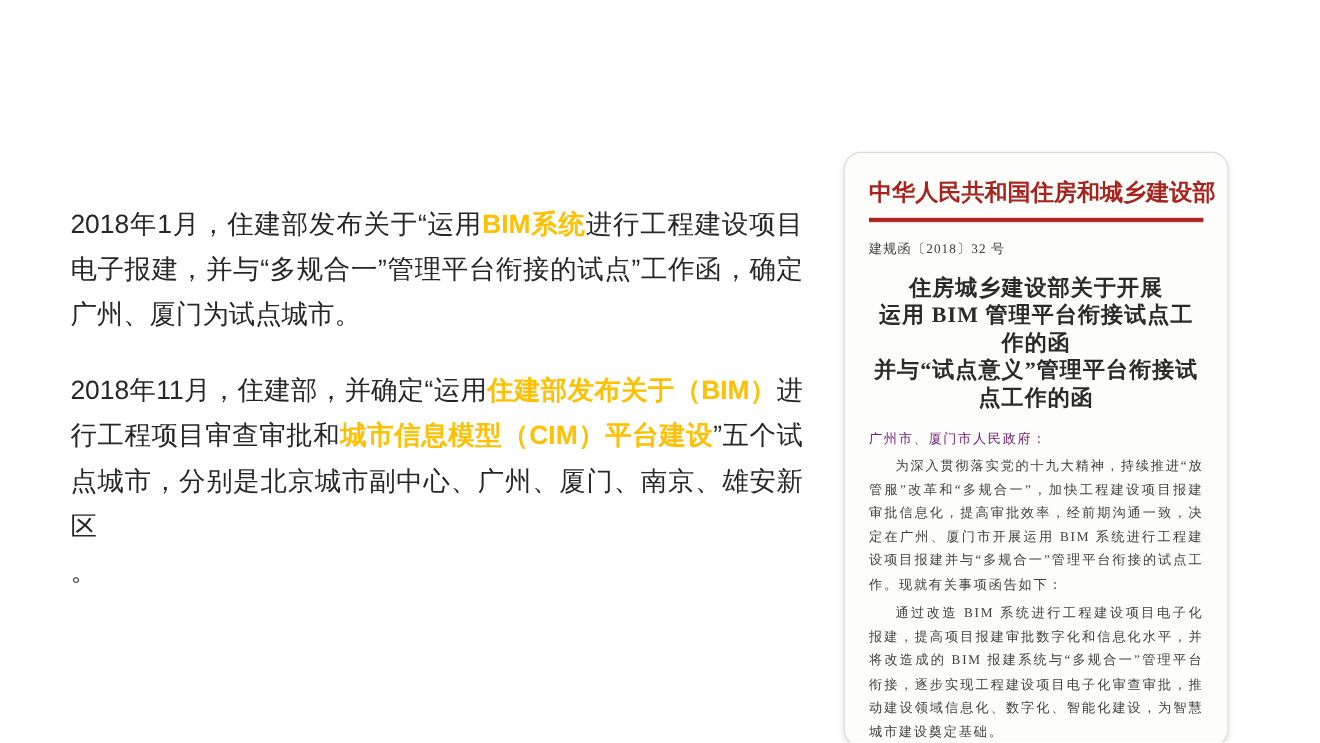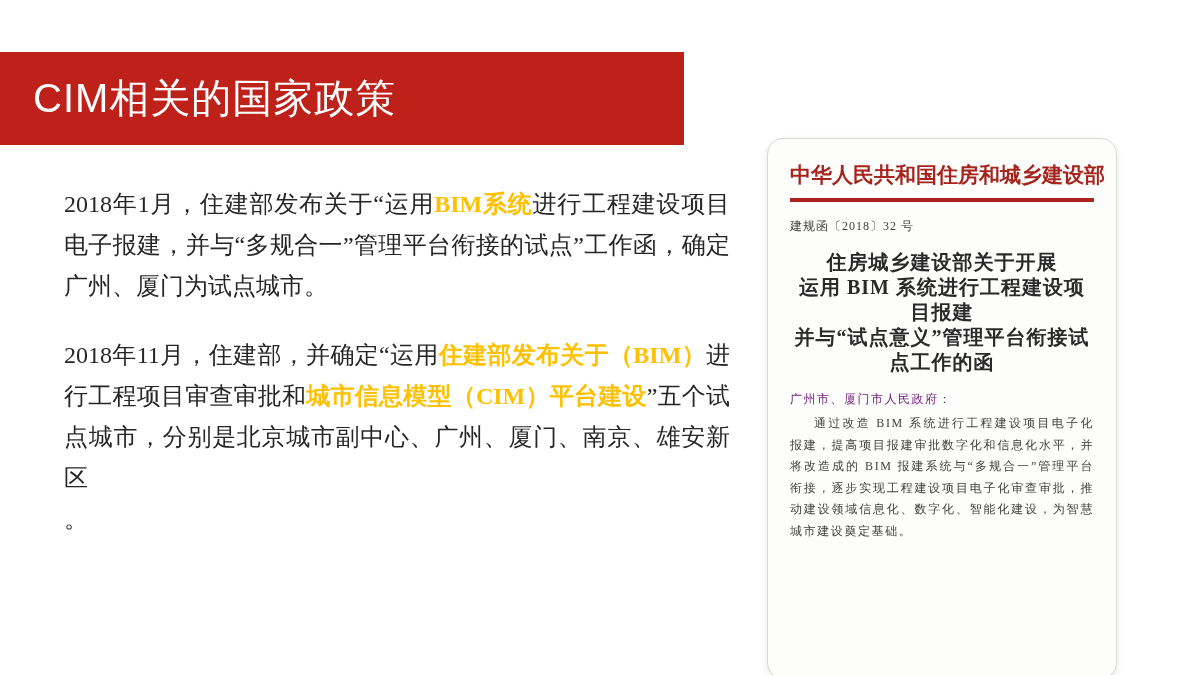--- a/index.html
+++ b/index.html
@@ -33,21 +33,21 @@
   
   .content {
     position: absolute;
     left: 64px; top: 184px;
     width: 666px;
     font-size: 24px;
     line-height: 41px;
     color: #262626;
     text-align: justify;
   }
-  .content p { margin: 0; font-family: Liberation Serif, serif; }
+  .content p { margin: 0; }
   .content p.para-gap { margin-top: 28px; }
   .content .hl { color: #FFC000; font-weight: bold; }
 
   
   .doc-wrap {
     position: absolute;
     left: 767px; top: 138px;
     width: 350px;
   }
   .doc-card {
@@ -123,39 +123,37 @@
     opacity: 0.40;
     -webkit-mask-image: linear-gradient(to bottom, rgba(0,0,0,0.6) 0%, rgba(0,0,0,0) 92%);
     mask-image: linear-gradient(to bottom, rgba(0,0,0,0.6) 0%, rgba(0,0,0,0) 92%);
   }
 </style>
 </head>
 <body>
 
 <div class="slide">
 
-  <div class="banner">
-    <h1>CIM相关的国家政策</h1>
-  </div>
 
   <div class="content">
     <p><span>2018年1月，住建部发布关于“运用</span><span class="hl">BIM系统</span><span>进行工程建设项目电子报建，并与“多规合一”管理平台衔接的试点”工作函，确定广州、厦门为试点城市。</span></p>
     <p class="para-gap"><span>2018年11月，住建部，并确定“运用</span><span class="hl">住建部发布关于（BIM）</span><span>进行工程项目审查审批和</span><span class="hl">城市信息模型（CIM）平台建设</span><span>”五个试点城市，分别是北京城市副中心、广州、厦门、南京、雄安新区</span></p>
     <p><span>。</span></p>
   </div>
 
   <div class="doc-wrap">
     <div class="doc-card">
       <div class="doc-header">中华人民共和国住房和城乡建设部</div>
       <div class="doc-rule"></div>
       <div class="doc-number">建规函〔2018〕32 号</div>
       <div class="doc-title">
         <div>住房城乡建设部关于开展</div>
-        <div>运用 BIM 系统进行工程建设项目报建</div>
+        <div>运用 BIM 管理平台衔接试点工作的函</div>
         <div>并与“试点意义”管理平台衔接试点工作的函</div>
       </div>
       <div class="doc-salutation">广州市、厦门市人民政府：</div>
+      <p class="doc-para">为深入贯彻落实党的十九大精神，持续推进“放管服”改革和“多规合一”，加快工程建设项目报建审批信息化，提高审批效率，经前期沟通一致，决定在广州、厦门市开展运用 BIM 系统进行工程建设项目报建并与“多规合一”管理平台衔接的试点工作。现就有关事项函告如下：</p>
       <p class="doc-para">通过改造 BIM 系统进行工程建设项目电子化报建，提高项目报建审批数字化和信息化水平，并将改造成的 BIM 报建系统与“多规合一”管理平台衔接，逐步实现工程建设项目电子化审查审批，推动建设领域信息化、数字化、智能化建设，为智慧城市建设奠定基础。</p>
     </div>
     <div class="doc-reflection"></div>
   </div>
 
 </div>
 
 </body></html>

